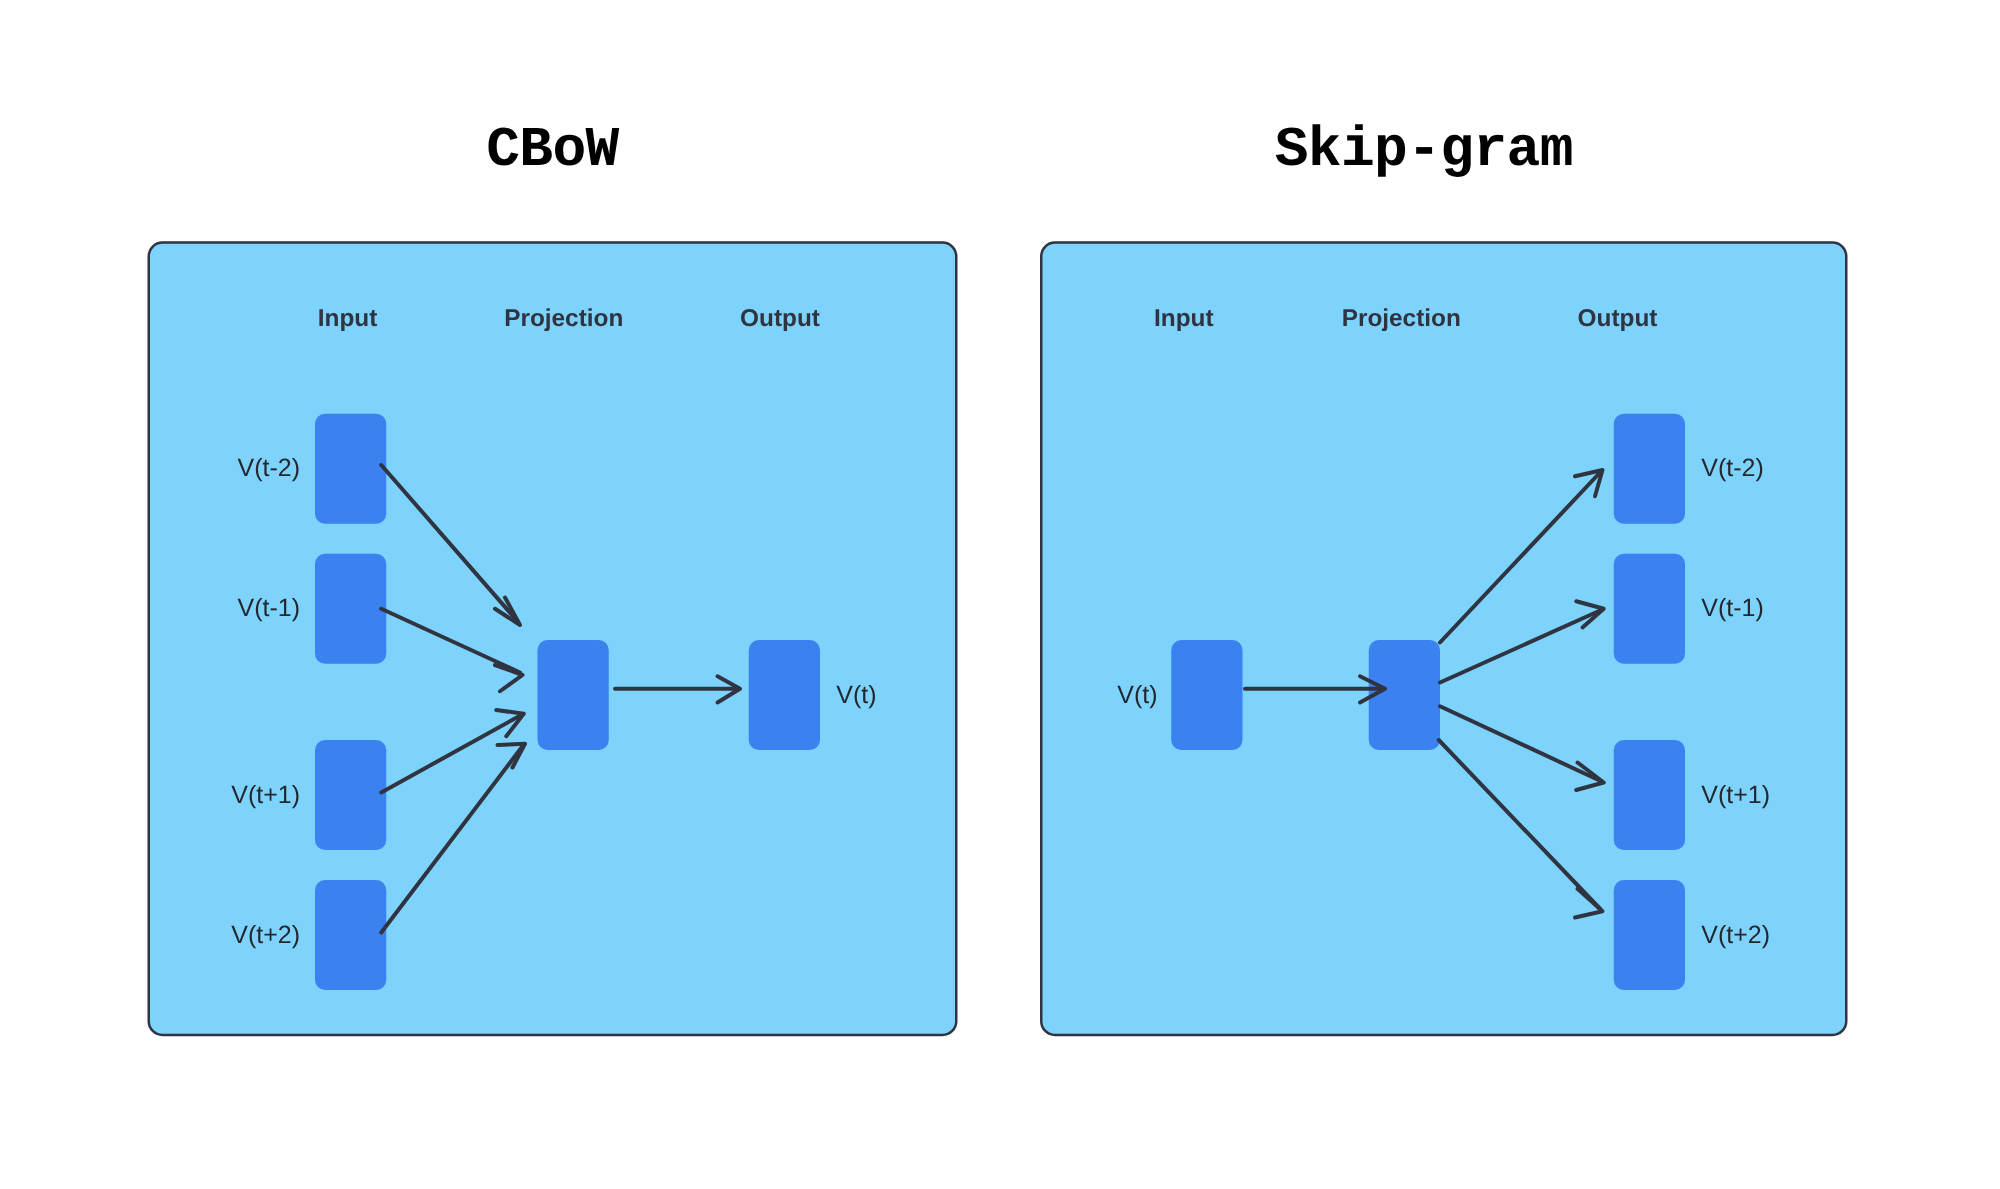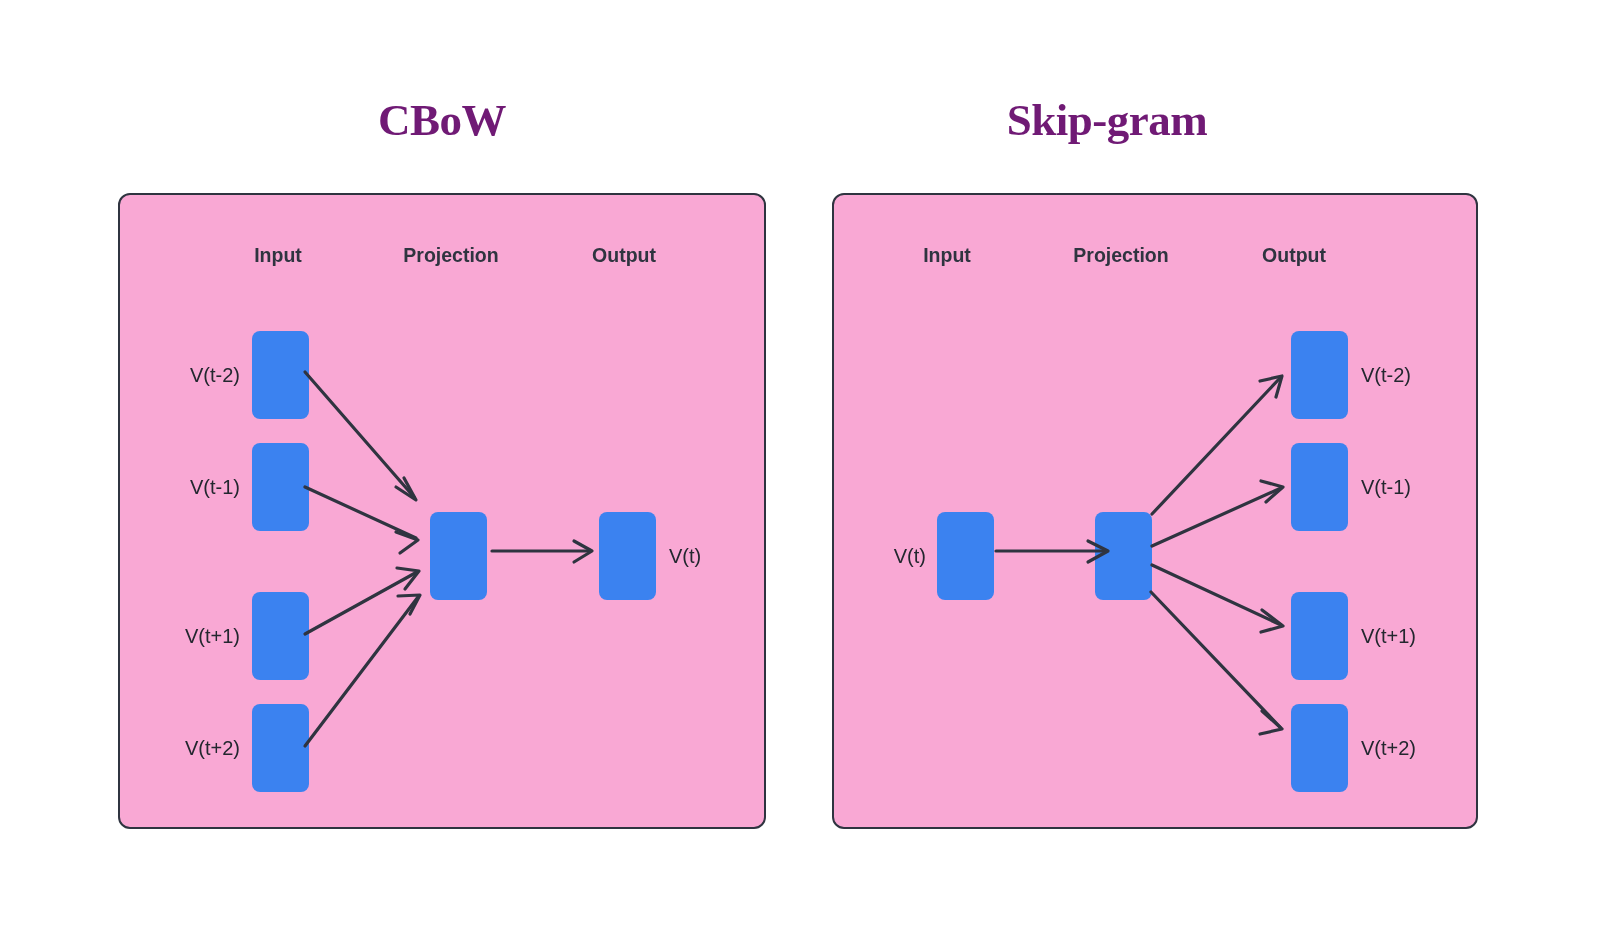--- a/index.html
+++ b/index.html
@@ -18,38 +18,38 @@
   #stage {
     position: relative;
     width: 1600px;
     height: 951px;
     background: #ffffff;
   }
 
   
   .diagram-title {
     position: absolute;
-    font-family: Liberation Serif, serif;
+    font-family: Liberation Mono, monospace;
     font-weight: bold;
     font-size: 45px;
     letter-spacing: -0.5px;
-    color: #701a75;
+    color: #000000;
     text-align: center;
     white-space: nowrap;
     line-height: 1;
   }
   #title-cbow   { left: 118px; top: 98px;  width: 648px; }
-  #title-skip   { left: 784px; top: 98px;  width: 646px; }
+  #title-skip   { left: 816px; top: 98px;  width: 646px; }
 
   
   .panel {
     position: absolute;
     border: 2.5px solid #2f3440;
     border-radius: 12px;
-    background: #f9a8d4;
+    background: #7dd3fc;
     box-sizing: border-box;
   }
   #panel-cbow { left: 118px; top: 193px; width: 648px; height: 636px; }
   #panel-skip { left: 832px; top: 193px; width: 646px; height: 636px; }
 
   
   .col-header {
     position: absolute;
     font-family: "Liberation Sans", sans-serif;
     font-weight: bold;

